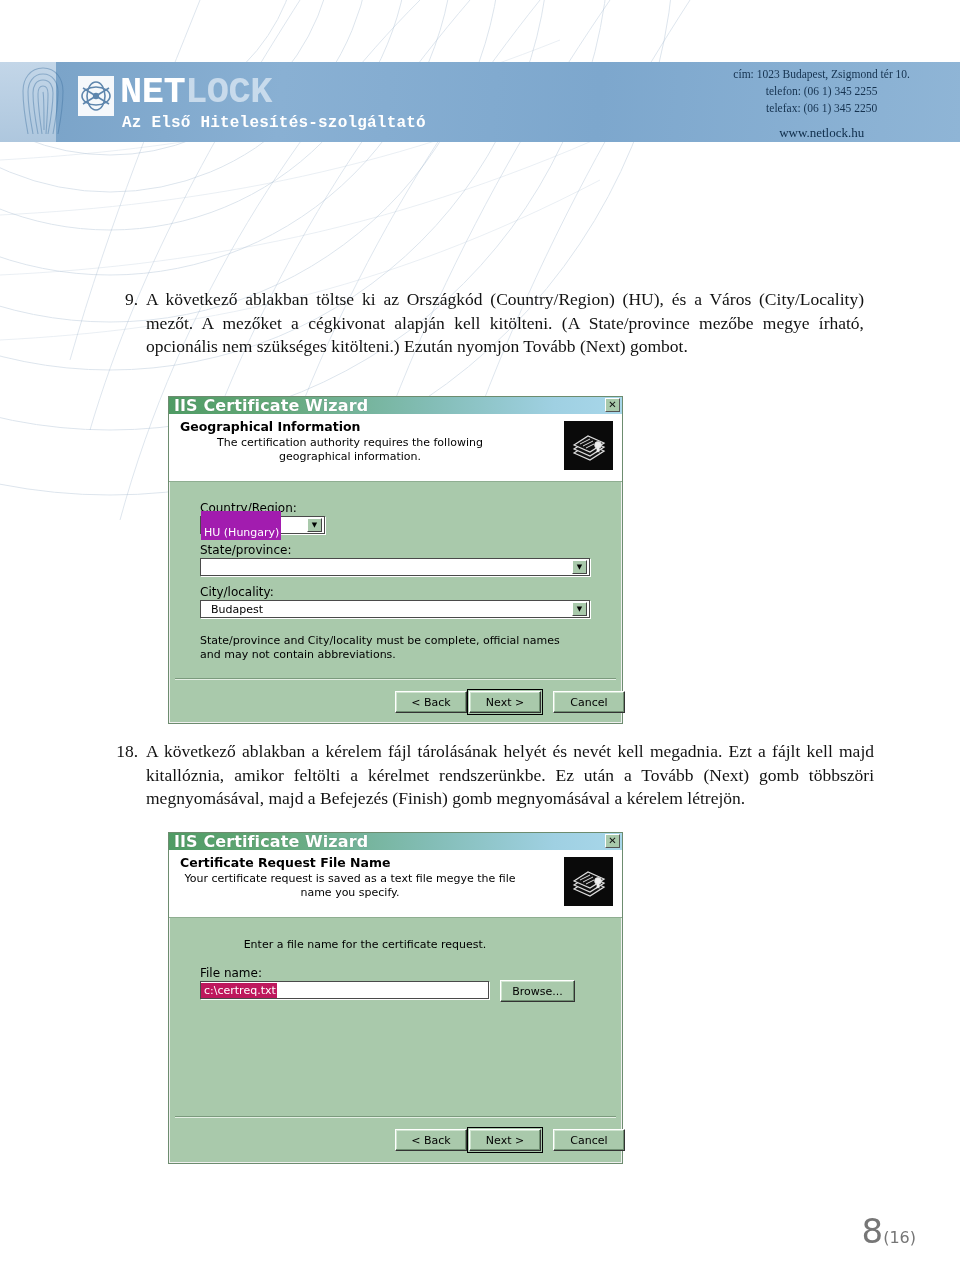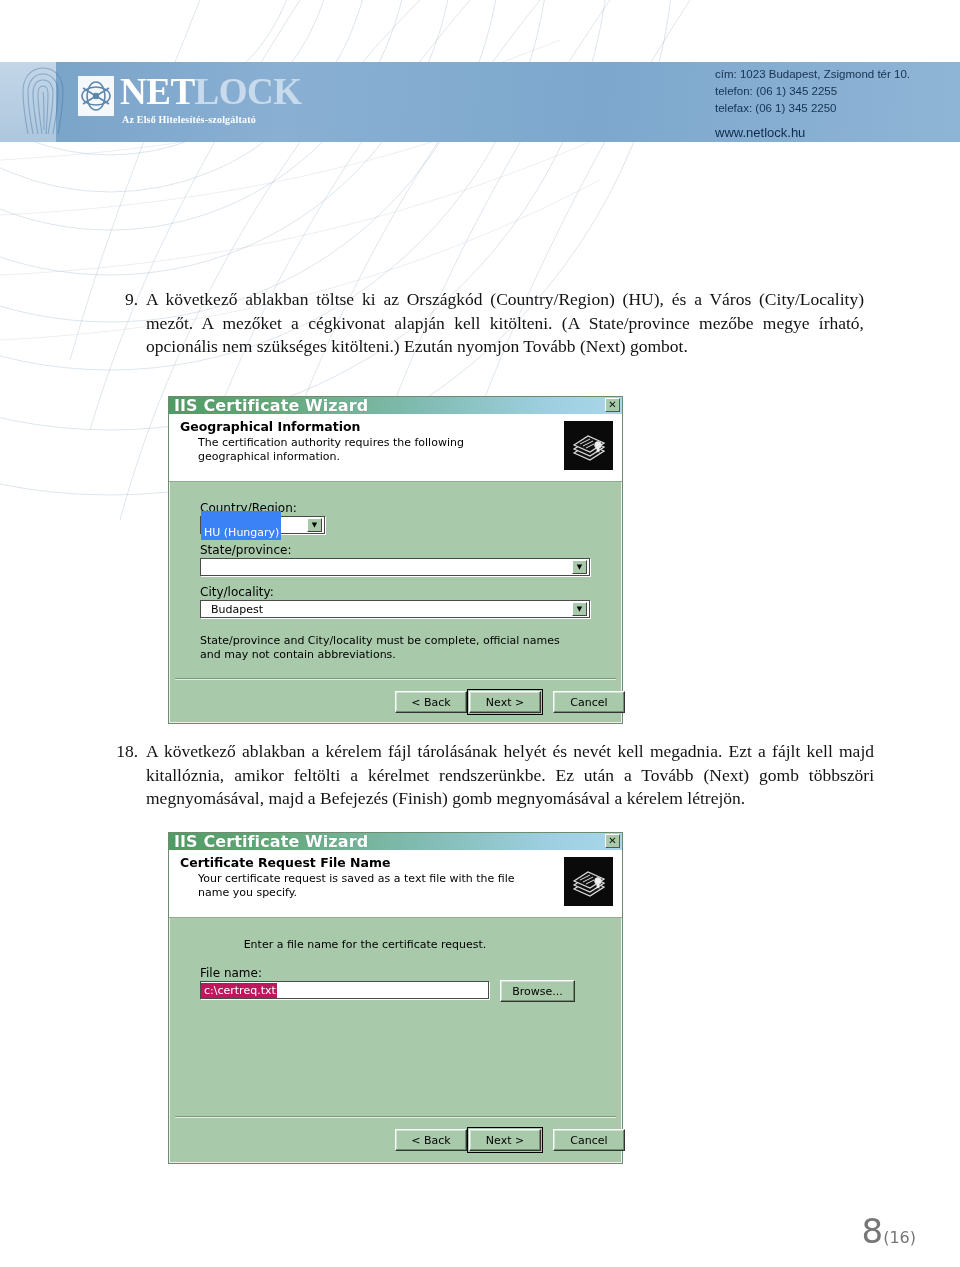--- a/index.html
+++ b/index.html
@@ -25,41 +25,41 @@
   .hdr-bar-left {
     position:absolute; left:0px; top:62px; width:60px; height:80px;
     background:linear-gradient(180deg,#c3d6e8 0%,#aec7de 100%);
   }
   .fingerprint {
     position:absolute; left:14px; top:60px; width:58px; height:84px;
     opacity:.55;
   }
   .logo-block {
     position:absolute; left:78px; top:72px; width:330px; height:62px;
-    font-family:Liberation Serif, serif;
+    font-family:Liberation Mono, monospace;
   }
   .logo-mark {
     position:absolute; left:0; top:4px; width:36px; height:40px;
   }
   .logo-word {
     position:absolute; left:42px; top:-2px;
     font-size:37px; font-weight:bold; letter-spacing:-0.5px; line-height:44px;
     white-space:nowrap;
   }
   .logo-net { color:#ffffff; }
   .logo-lock { color:#d7e5f2; opacity:.82; }
   .logo-tag {
     position:absolute; left:44px; top:42px;
-    font-size:10px; font-weight:bold; color:#ffffff; letter-spacing:.2px;
+    font-size:16px; font-weight:bold; color:#ffffff; letter-spacing:.2px;
     white-space:nowrap;
   }
   .contact {
     position:absolute; right:50px; top:66px;
-    font-family:Liberation Sans, sans-serif;
-    font-size:11.5px; color:#15324f; line-height:17px; text-align:left;
+    font-family:Liberation Serif, serif;
+    font-size:11.5px; color:#15324f; line-height:17px; text-align:center;
   }
   .contact .www { margin-top:7px; font-size:13px; color:#0e2c49; }
 
   
   .para {
     position:absolute; z-index:2;
     font-family:"Liberation Serif", serif;
     font-size:17.5px; line-height:23.5px; color:#121212;
     text-align:justify;
   }
@@ -103,22 +103,22 @@
 
   .banner {
     position:relative; height:68px; background:#ffffff;
     border-bottom:1px solid #8fae91;
     padding:5px 0 0 11px;
   }
   .banner .b-title {
     font-size:12.5px; font-weight:bold; color:#000; line-height:15px;
   }
   .banner .b-sub {
-    margin-left:18px; margin-top:2px;
-    font-size:11px; color:#000; line-height:14px; width:340px;
+    margin-top:2px;
+    font-size:11px; color:#000; line-height:14px; width:340px;text-align:center;
   }
   .banner-icon {
     position:absolute; right:9px; top:7px; width:49px; height:49px;
     background:#0a0a0a;
     display:flex; align-items:center; justify-content:center;
   }
 
   .dlg-body { position:relative; height:calc(100% - 17px - 69px); }
 
   .field-label {
@@ -129,21 +129,21 @@
     position:absolute; height:18px; background:#ffffff;
     border:1px solid #4a4a4a;
     box-shadow:1px 1px 0 #ffffff;
     display:flex; align-items:center;
   }
   .combo .val {
     flex:1; font-size:11px; color:#000; padding-left:10px; white-space:nowrap;
     overflow:hidden;
   }
   .combo .val.sel {
-    background:#3b82f6; color:#ffffff; display:inline-block; flex:0 0 auto;
+    background:#a21caf; color:#ffffff; display:inline-block; flex:0 0 auto;
     padding:15px 2px 1px 3px;
   }
   .combo .arrow {
     width:15px; height:14px; margin-right:2px;
     background:#a9c9ab;
     border:1px solid #ffffff; border-right-color:#444; border-bottom-color:#444;
     display:flex; align-items:center; justify-content:center;
     font-size:7px; color:#000; cursor:pointer;
   }
 
@@ -326,21 +326,21 @@
 </div>
 
 <div class="dialog" id="dialog-file">
   <div class="titlebar">
     <span class="ttl">IIS Certificate Wizard</span>
     <span class="close-btn">✕</span>
   </div>
 
   <div class="banner">
     <div class="b-title">Certificate Request File Name</div>
-    <div class="b-sub">Your certificate request is saved as a text file with the file name you specify.</div>
+    <div class="b-sub">Your certificate request is saved as a text file megye the file name you specify.</div>
     <div class="banner-icon">
       <svg viewBox="0 0 42 42" width="42" height="42">
         <g stroke="#dcdcdc" stroke-width="1.3" fill="#121212">
           <path d="M6 28 L20 19 L36 26 L22 35 Z"></path>
           <path d="M6 24 L20 15 L36 22 L22 31 Z"></path>
           <path d="M6 20 L20 11 L36 18 L22 27 Z"></path>
         </g>
         <g stroke="#dcdcdc" stroke-width="1" fill="none">
           <path d="M12 19 L22 14"></path>
             <path d="M15 21 L25 16"></path>

